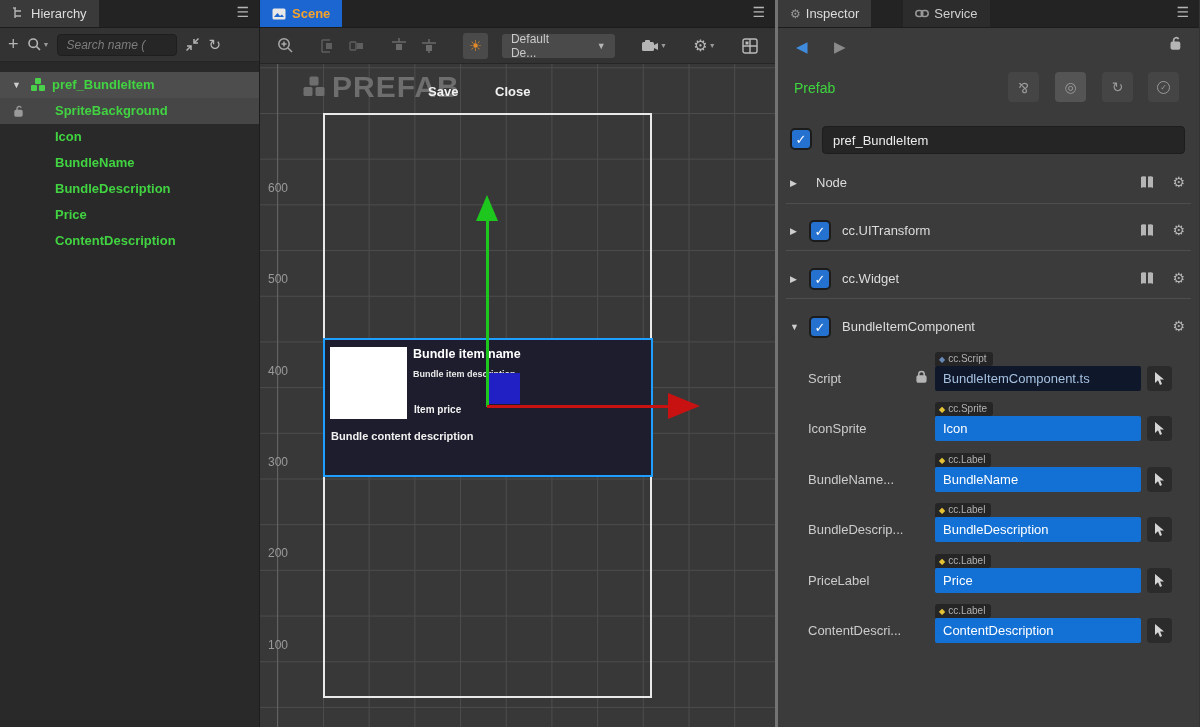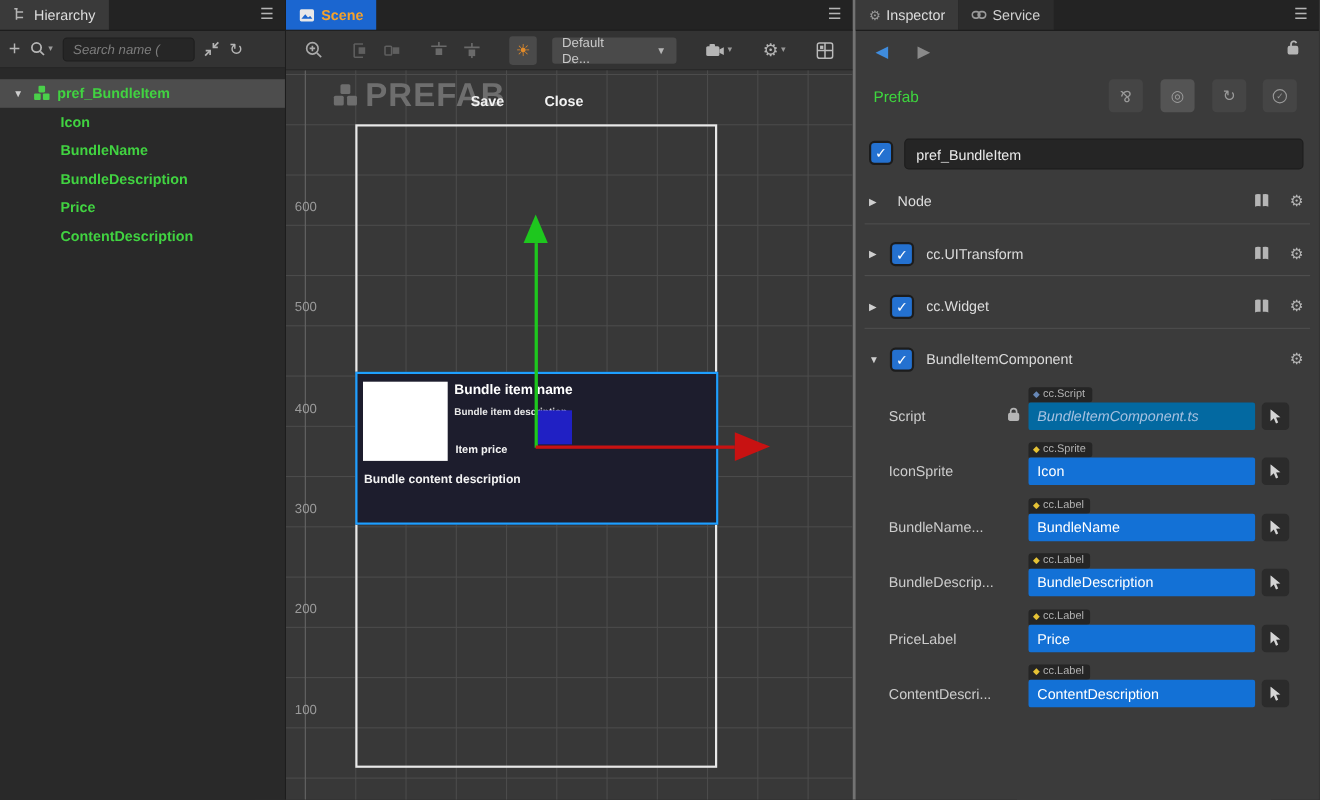--- a/index.html
+++ b/index.html
@@ -94,21 +94,21 @@
   .section .s-gear { position:absolute; right:6px; top:2px; color:#b5b5b5; font-size:14px; cursor:pointer; }
   .sep { position:absolute; left:8px; right:8px; height:1px; background:#4e4e4e; }
   .prop-label { position:absolute; left:30px; color:#cccccc; font-size:13px; }
   .badge { position:absolute; left:157px; height:14px; background:#252525; border-radius:3px 3px 3px 0;
     color:#b2b2b2; font-size:10px; line-height:14px; padding:0 6px 0 4px; }
   .badge .dia { font-size:8px; margin-right:3px; }
   .dia.yellow { color:#e5c235; } .dia.blue { color:#6787b5; }
   .field { position:absolute; left:157px; width:206px; height:25px; border-radius:2px; font-size:13px;
     line-height:25px; padding:0 8px; white-space:nowrap; overflow:hidden; cursor:pointer; }
   .field.blue { background:#1371d6; color:#fff; }
-  .field.steel { background:#0369a1; color:#a6c1e0;font-style:italic; }
+  .field.steel { background:#0f172a; color:#a6c1e0; }
   .ptr-btn { position:absolute; left:369px; width:25px; height:25px; background:#2b2b2b; border-radius:4px;
     display:flex; align-items:center; justify-content:center; cursor:pointer; }
   .prop-lock { position:absolute; left:137px; }
   .add-comp { position:absolute; left:139px; top:682px; width:142px; height:28px; background:#4a4a4a; border:none;
     border-radius:4px; color:#ececec; font-size:13px; cursor:pointer; }
 </style>
 </head>
 <body>
 
 <div class="app">
@@ -159,20 +159,31 @@
         <span class="caret">▼</span>
         <span class="cubes">
           <svg width="16" height="16" viewBox="0 0 16 16" fill="#4ad04a">
             <rect x="5" y="1" width="6" height="6" rx="1"></rect>
               <rect x="1" y="8" width="6" height="6" rx="1"></rect>
               <rect x="9" y="8" width="6" height="6" rx="1"></rect>
             </svg>
         </span>
         <span class="tlabel">pref_BundleItem</span>
       </div>
+      <div class="trow sel2">
+        <span class="rowlock">
+          <svg width="12" height="12" viewBox="0 0 12 12">
+              <g stroke="#9a9a9a" stroke-width="1.4" fill="none">
+            <rect x="2" y="5.5" width="7" height="5.5" rx="1" fill="#9a9a9a"></rect>
+                <path d="M4 5.5 V3.5 a2.2 2.2 0 0 1 4.2 -0.8"></path>
+              </g>
+            </svg>
+        </span>
+        <span class="tlabel child">SpriteBackground</span>
+      </div>
       <div class="trow">
         <span class="tlabel child">Icon</span>
       </div>
       <div class="trow">
         <span class="tlabel child">BundleName</span>
       </div>
       <div class="trow">
         <span class="tlabel child">BundleDescription</span>
       </div>
       <div class="trow">
@@ -318,21 +329,21 @@
       <div class="giz-blue-sq"></div>
     </div>
   </section>
 
   <aside class="inspector">
     <div class="tabbar">
       <div class="tab active">
         <span class="tab-icon">⚙</span>
         <span>Inspector</span>
       </div>
-      <div class="tab" style="background:#2c2c2c;color:#cfcfcf;">
+      <div class="tab" style="background:#2c2c2c;color:#cfcfcf;margin-left:32px;">
         <span>
           <svg width="14" height="9" viewBox="0 0 14 9">
               <g stroke="#999" stroke-width="1.5" fill="none">
             <rect x="0.8" y="1.5" width="7" height="6" rx="3"></rect>
                 <rect x="6.2" y="1.5" width="7" height="6" rx="3"></rect>
               </g>
             </svg>
         </span>
         <span>Service</span>
       </div>

